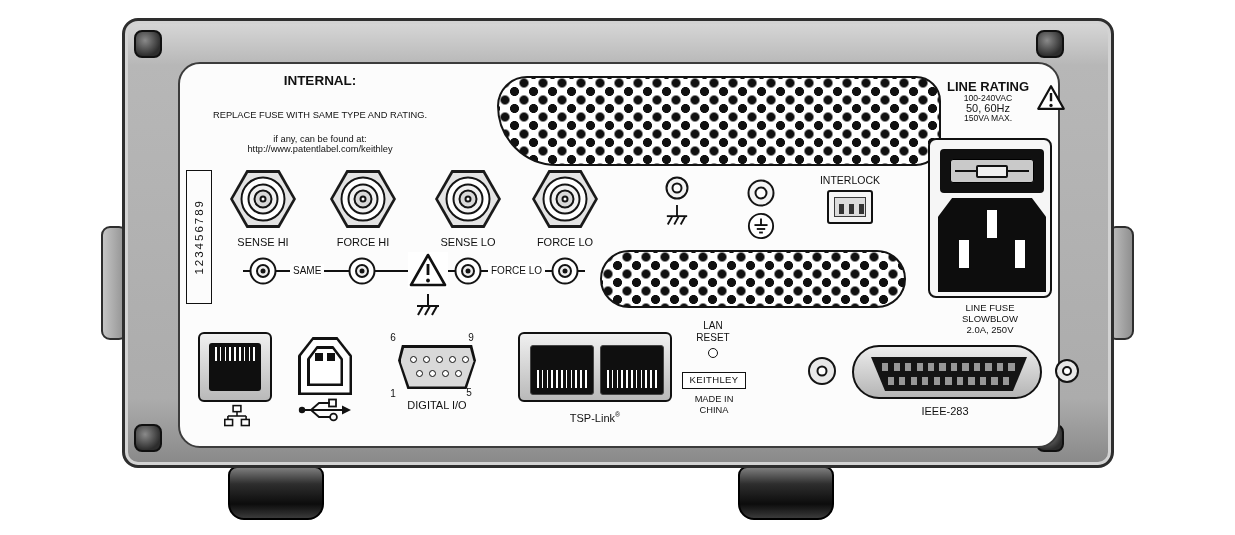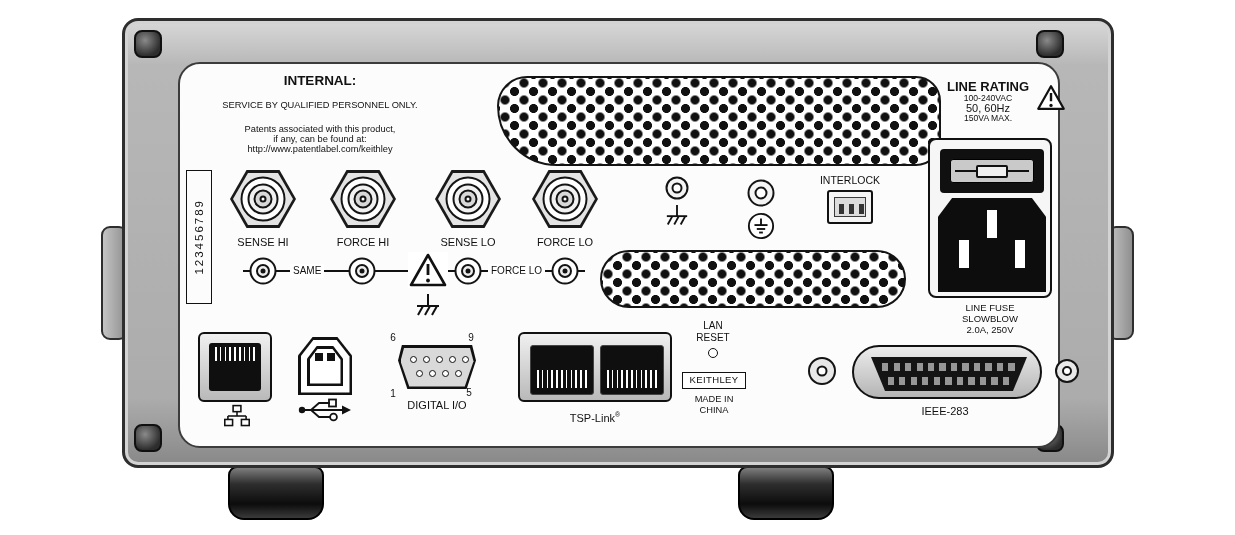--- a/index.html
+++ b/index.html
@@ -61,22 +61,21 @@
   <div class="screw" style="left:134px;top:30px"></div>
   <div class="screw" style="left:1036px;top:30px"></div>
   <div class="screw" style="left:134px;top:424px"></div>
   <div class="screw" style="left:1036px;top:424px"></div>
   <div class="panel"></div>
 
   <div class="vent" style="left:497px;top:76px;width:444px;height:90px;border-radius:36px 30px 30px 72px"></div>
   <div class="vent" style="left:600px;top:250px;width:306px;height:58px;border-radius:29px"></div>
 
   <div class="t center" style="left:190px;top:74px;width:260px;font-size:13.5px;font-weight:bold">INTERNAL:</div>
-  <div class="t center small" style="left:190px;top:100px;width:260px">SERVICE BY QUALIFIED PERSONNEL ONLY.</div>
-  <div class="t center small" style="left:190px;top:124px;width:260px">Patents associated with this product,</div>
+  <div class="t center small" style="left:190px;top:110px;width:260px">REPLACE FUSE WITH SAME TYPE AND RATING.</div>
   <div class="t center small" style="left:190px;top:134px;width:260px">if any, can be found at:</div>
   <div class="t center small" style="left:190px;top:144px;width:260px">http://www.patentlabel.com/keithley</div>
 
   <div class="serialbox">
     <span>123456789</span>
   </div>
 
   <div class="bnc" style="left:230px;top:170px">
     <div class="hex-o hexclip"></div>
     <div class="hex-i hexclip"></div>

